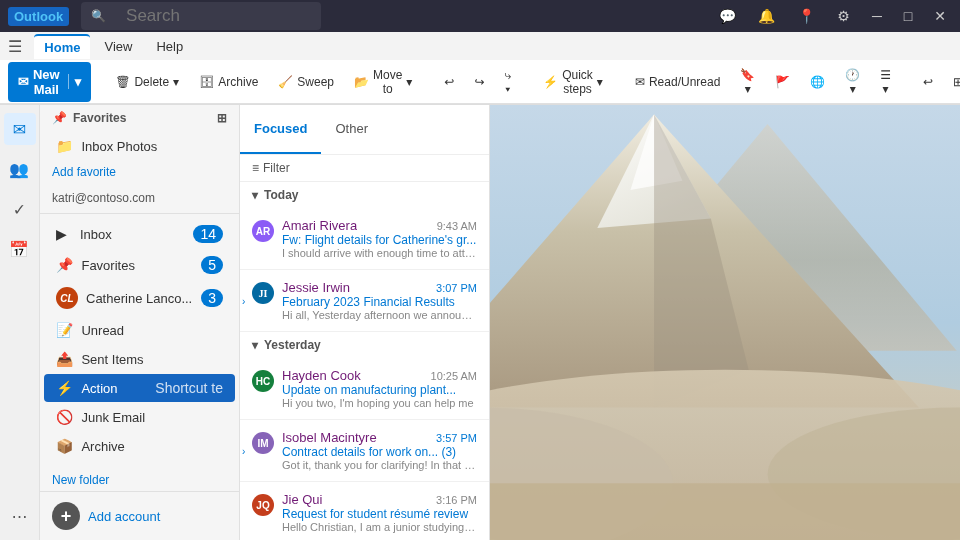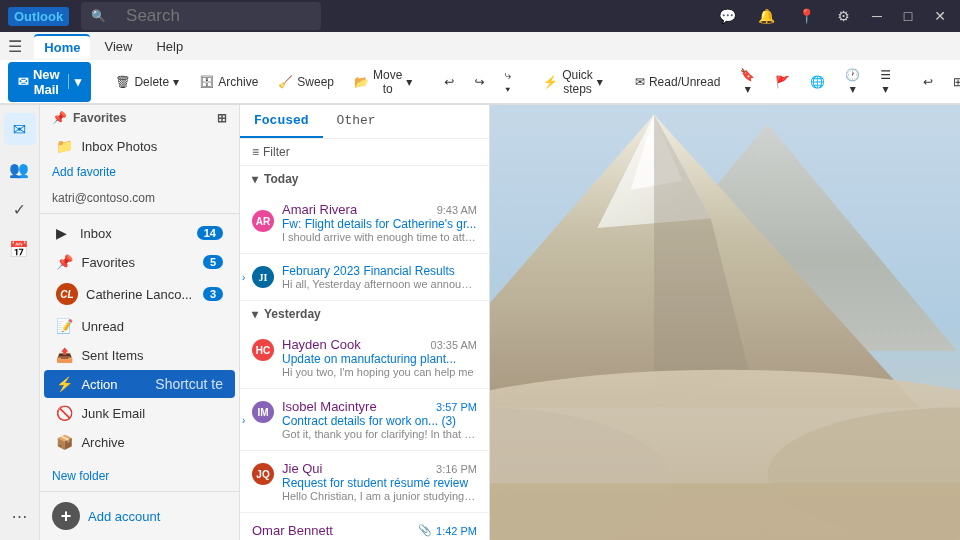--- a/index.html
+++ b/index.html
@@ -61,41 +61,41 @@
     .sidebar-section { padding: 4px 0; }
     .sidebar-item {
       display: flex; align-items: center; gap: 8px; padding: 6px 12px;
       cursor: pointer; font-size: 13px; color: #333; border-radius: 4px; margin: 1px 4px;
     }
     .sidebar-item.active { background: #0078d4; color: #fff; }
     .sidebar-item .icon { font-size: 14px; min-width: 16px; }
     .sidebar-item .label { flex: 1; }
     .sidebar-item .badge {
       background: #0078d4; color: #fff; border-radius: 10px;
-      padding: 1px 7px; font-size: 11px; font-weight: bold;
+      padding: 1px 7px; font-size: 14px; font-weight: normal;
     }
     .sidebar-fav-header { display: flex; align-items: center; gap: 6px; padding: 6px 12px; font-size: 12px; color: #555; font-weight: 600; }
     .add-favorite { color: #0078d4; padding: 4px 12px; font-size: 12px; cursor: pointer; }
     .new-folder { color: #0078d4; padding: 4px 12px; font-size: 12px; cursor: pointer; margin-top: 4px; }
     .sidebar-add-account {
       display: flex; align-items: center; gap: 8px; padding: 10px 12px;
       cursor: pointer; font-size: 13px; color: #0078d4; border-top: 1px solid #e0e0e0; margin-top: auto;
     }
     .avatar-circle { width: 28px; height: 28px; border-radius: 50%; background: #0078d4; color: #fff; display: flex; align-items: center; justify-content: center; font-size: 13px; font-weight: bold; }
     .avatar-sm { width: 22px; height: 22px; border-radius: 50%; background: #6264a7; color: #fff; display: flex; align-items: center; justify-content: center; font-size: 10px; font-weight: bold; }
 
     
     .left-nav { width: 40px; background: #f0f0f0; border-right: 1px solid #e0e0e0; display: flex; flex-direction: column; align-items: center; padding: 8px 0; gap: 8px; }
     .left-nav-icon { width: 32px; height: 32px; display: flex; align-items: center; justify-content: center; border-radius: 4px; cursor: pointer; font-size: 16px; color: #555; }
     .left-nav-icon.active { background: #ddeeff; color: #0078d4; }
 
     
     .email-list { width: 250px; min-width: 250px; border-right: 1px solid #e0e0e0; display: flex; flex-direction: column; background: #fff; overflow: hidden; }
     .email-tabs { display: flex; gap: 0; border-bottom: 1px solid #eee; }
-    .email-tab { padding: 8px 14px; font-size: 13px; cursor: pointer; color: #555; border-bottom: 2px solid transparent; font-family: Liberation Mono, monospace; }
+    .email-tab { padding: 16px 14px; font-size: 13px; cursor: pointer; color: #555; border-bottom: 2px solid transparent; }
     .email-tab.active { color: #0078d4; border-bottom: 2px solid #0078d4; font-weight: 600; }
     .email-filter { display: flex; align-items: center; gap: 4px; padding: 6px 12px; font-size: 12px; color: #555; border-bottom: 1px solid #eee; }
     .email-items { overflow-y: auto; flex: 1; }
     .email-section-header { display: flex; align-items: center; gap: 6px; padding: 6px 12px; font-size: 12px; color: #555; font-weight: 600; cursor: pointer; }
     .email-item {
       display: flex; align-items: flex-start; gap: 8px; padding: 10px 12px;
       cursor: pointer; border-bottom: 1px solid #f0f0f0; position: relative;
     }
     .email-item .chevron { position: absolute; left: 2px; top: 50%; transform: translateY(-50%); color: #0078d4; font-size: 10px; }
     .email-body-wrap { flex: 1; min-width: 0; }
@@ -253,51 +253,55 @@
       <span>Filter</span>
     </div>
     <div class="email-items">
 
       <div class="email-section-header">
         <span>▾</span>
         <span>Today</span>
       </div>
 
       <div class="email-item">
-        <div class="avatar-sm" style="background:#ec4899;margin-top:8px;">AR</div>
+        <div class="avatar-sm" style="background:#8b5cf6;margin-top:2px;">AR</div>
         <div class="email-body-wrap">
           <div class="email-header-row">
             <span class="email-sender">Amari Rivera</span>
             <span class="email-time">9:43 AM</span>
           </div>
           <div class="email-subject">Fw: Flight details for Catherine's gr...</div>
           <div class="email-preview">I should arrive with enough time to attend...</div>
         </div>
       </div>
 
       <div class="email-item">
         <span class="chevron">›</span>
         <div class="avatar-sm" style="background:#0369a1;margin-top:2px;font-family:Liberation Serif, serif;">JI</div>
         <div class="email-body-wrap">
+          <div class="email-header-row">
+            <span class="email-sender">Jessie Irwin</span>
+            <span class="email-time" style="color:#0078d4;">3:07 PM</span>
+          </div>
           <div class="email-subject">February 2023 Financial Results</div>
           <div class="email-preview">Hi all, Yesterday afternoon we announced...</div>
         </div>
       </div>
 
       <div class="email-section-header">
         <span>▾</span>
         <span>Yesterday</span>
       </div>
 
       <div class="email-item">
-        <div class="avatar-sm" style="background:#ef4444;margin-top:2px;">HC</div>
+        <div class="avatar-sm" style="background:#15803d;margin-top:2px;">HC</div>
         <div class="email-body-wrap">
           <div class="email-header-row">
             <span class="email-sender">Hayden Cook</span>
-            <span class="email-time">03:35 AM</span>
+            <span class="email-time">10:25 AM</span>
           </div>
           <div class="email-subject">Update on manufacturing plant...</div>
           <div class="email-preview">Hi you two, I'm hoping you can help me</div>
         </div>
       </div>
 
       <div class="email-item">
         <span class="chevron">›</span>
         <div class="avatar-sm" style="background:#8764b8;margin-top:2px;">IM</div>
         <div class="email-body-wrap">

